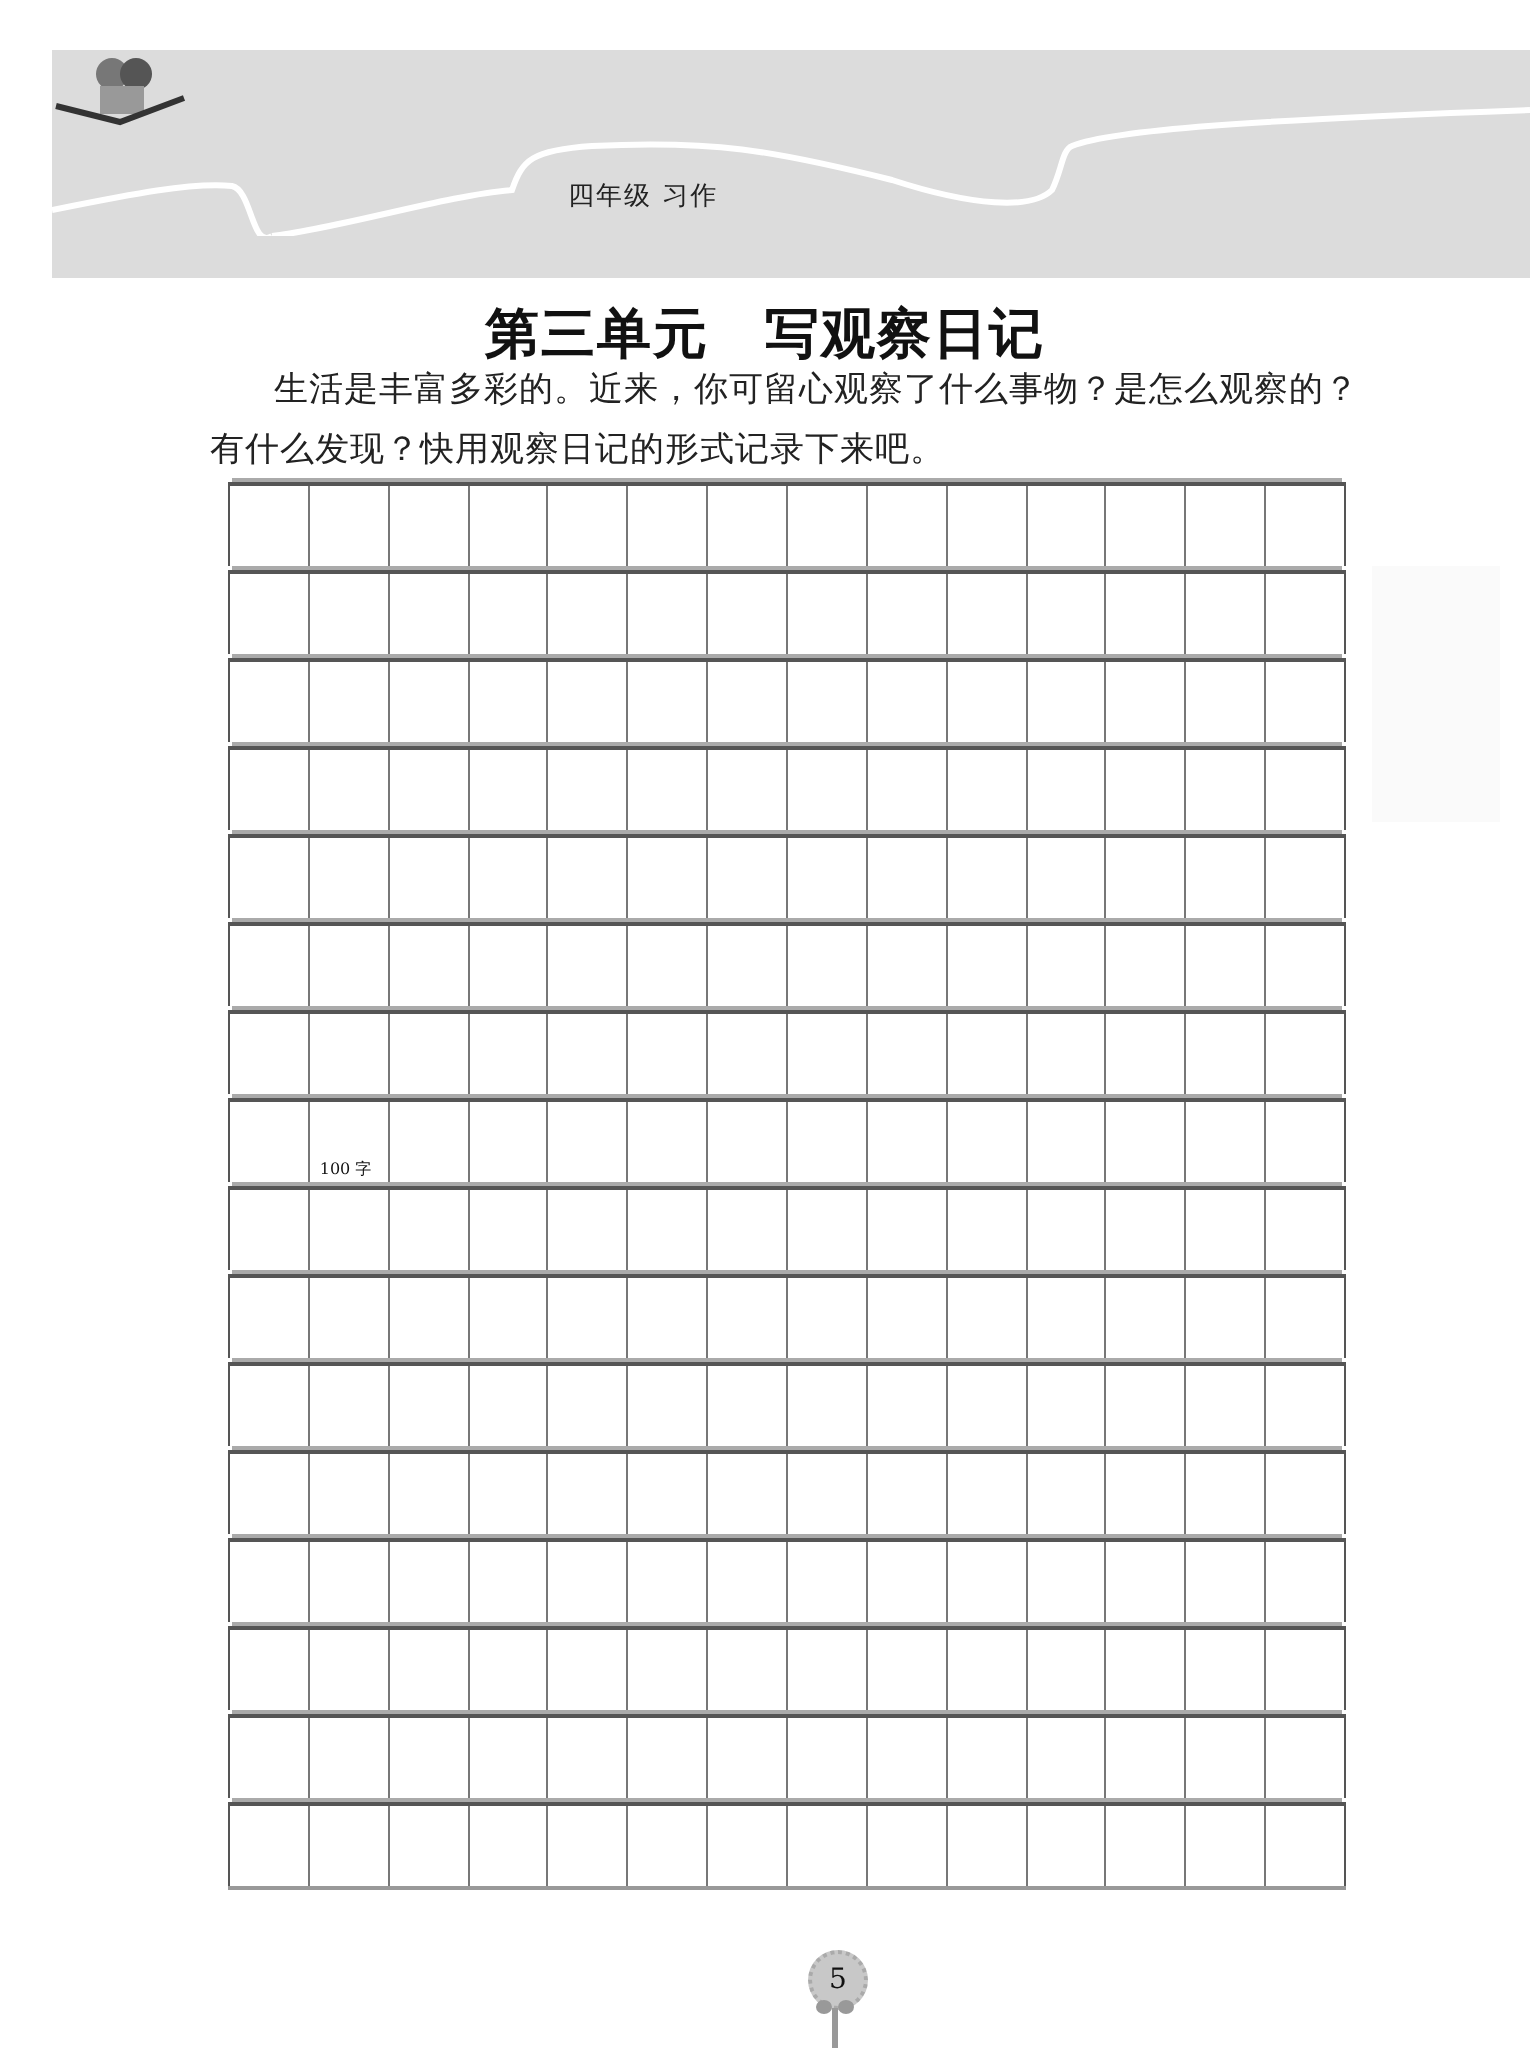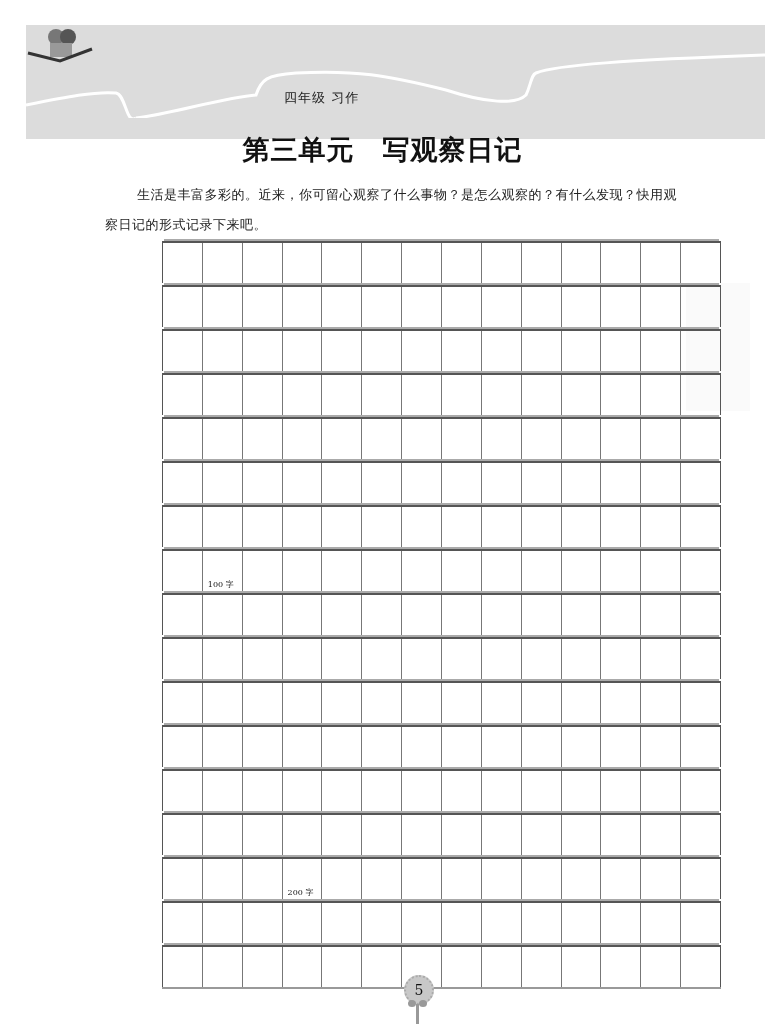--- a/index.html
+++ b/index.html
@@ -2,23 +2,23 @@
 <html><head>
 <meta charset="utf-8">
 <style>
   html, body { margin:0; padding:0; background:#fff; }
   body { width:765px; height:1024px; position:relative; overflow:hidden;
          font-family:"DejaVu Serif", serif; color:#111; }
   .banner { position:absolute; left:26px; top:25px; width:739px; height:114px; background:#dcdcdc; overflow:hidden; }
   .banner svg { position:absolute; left:0; top:0; }
   .banner-label { position:absolute; left:258px; top:64px; font-family:"DejaVu Sans", sans-serif; font-size:13px; color:#222; letter-spacing:1px; }
   .mascot { position:absolute; left:566px; top:56px; width:70px; height:40px; }
-  .title { position:absolute; left:0; width:765px; top:132px; text-align:center; font-size:27px; font-weight:bold; letter-spacing:1px; }
-  .intro { position:absolute; left:105px; top:180px; width:585px; font-size:13px; line-height:30px; text-indent:32px; letter-spacing:0.5px; color:#222; }
-  .grid { position:absolute; left:114px; top:241px; width:559px;margin-left:48px; }
+  .title { position:absolute; left:0; width:765px; top:149px; text-align:center; font-size:27px; font-weight:bold; letter-spacing:1px; }
+  .intro { position:absolute; left:105px; top:180px; width:585px; font-size:17px; line-height:30px; text-indent:32px; letter-spacing:0.5px; color:#222; }
+  .grid { position:absolute; left:114px; top:241px; width:559px; }
   .row { position:relative; height:40px; border-top:2px solid #555; border-left:1.5px solid #555; border-right:1.5px solid #555; display:flex; margin-bottom:0px; box-shadow: 0 -4px 0 -2px #aaa; }
   .row + .row { margin-top:2px; }
   .cell { flex:1; border-right:1.5px solid #777; position:relative; }
   .cell:last-child { border-right:none; }
   .grid-bottom { height:2px; background:#999; }
   .count-mark { position:absolute; bottom:1px; left:5px; font-size:8px; font-family:"DejaVu Serif", serif; white-space:nowrap; }
   .side-shade { position:absolute; left:686px; top:283px; width:64px; height:128px; background:#fafafa; }
   .page-num { position:absolute; left:404px; top:975px; width:26px; height:26px; border-radius:50%; background:#c8c8c8; border:2px dotted #aaa; display:flex; align-items:center; justify-content:center; font-size:14px; font-family:"DejaVu Serif", serif; }
   .stem { position:absolute; left:416px; top:1004px; width:3px; height:20px; background:#999; }
   .leaf { position:absolute; top:1000px; width:8px; height:7px; background:#999; border-radius:50%; }
@@ -268,38 +268,20 @@
       <div class="cell"></div>
       <div class="cell"></div>
       <div class="cell"></div>
       <div class="cell"></div>
       <div class="cell"></div>
     </div>
     <div class="row">
       <div class="cell"></div>
       <div class="cell"></div>
       <div class="cell"></div>
-      <div class="cell">
-        <span class="count-mark">200 字</span>
-      </div>
-      <div class="cell"></div>
-      <div class="cell"></div>
-      <div class="cell"></div>
-      <div class="cell"></div>
-      <div class="cell"></div>
-      <div class="cell"></div>
-      <div class="cell"></div>
-      <div class="cell"></div>
-      <div class="cell"></div>
-      <div class="cell"></div>
-    </div>
-    <div class="row">
-      <div class="cell"></div>
-      <div class="cell"></div>
-      <div class="cell"></div>
       <div class="cell"></div>
       <div class="cell"></div>
       <div class="cell"></div>
       <div class="cell"></div>
       <div class="cell"></div>
       <div class="cell"></div>
       <div class="cell"></div>
       <div class="cell"></div>
       <div class="cell"></div>
       <div class="cell"></div>

